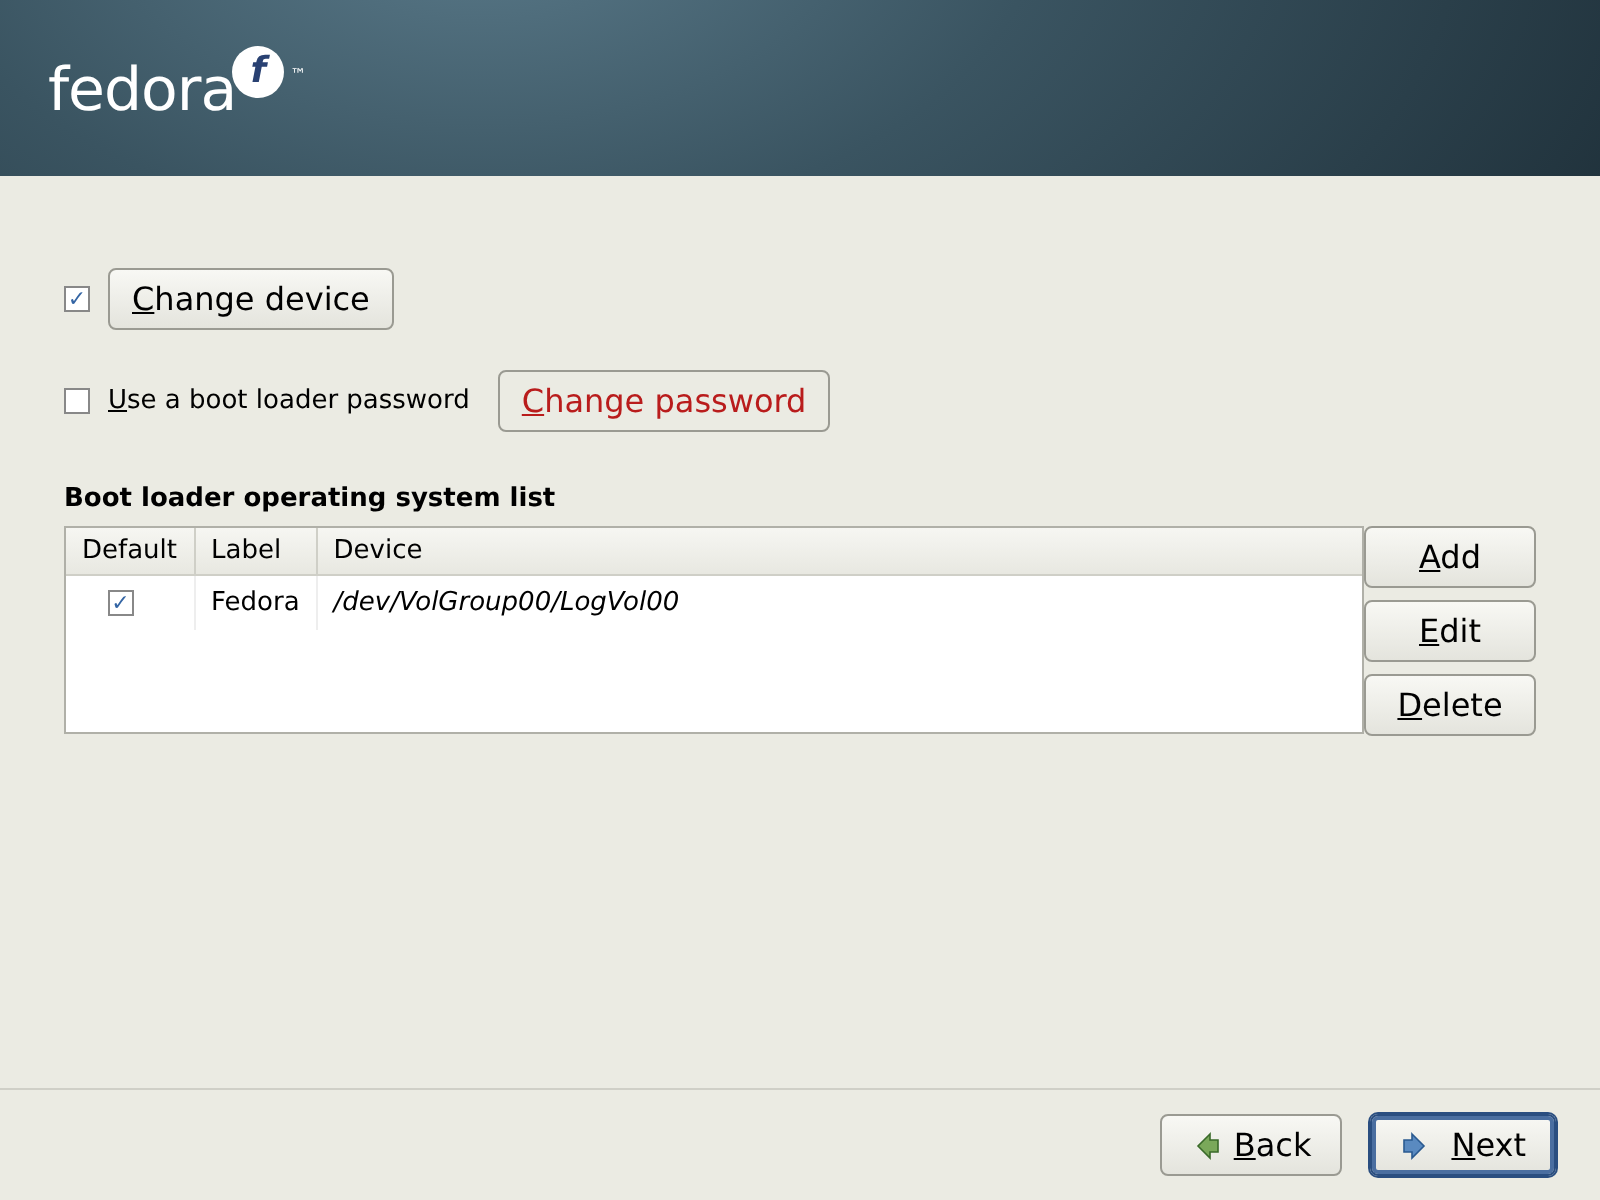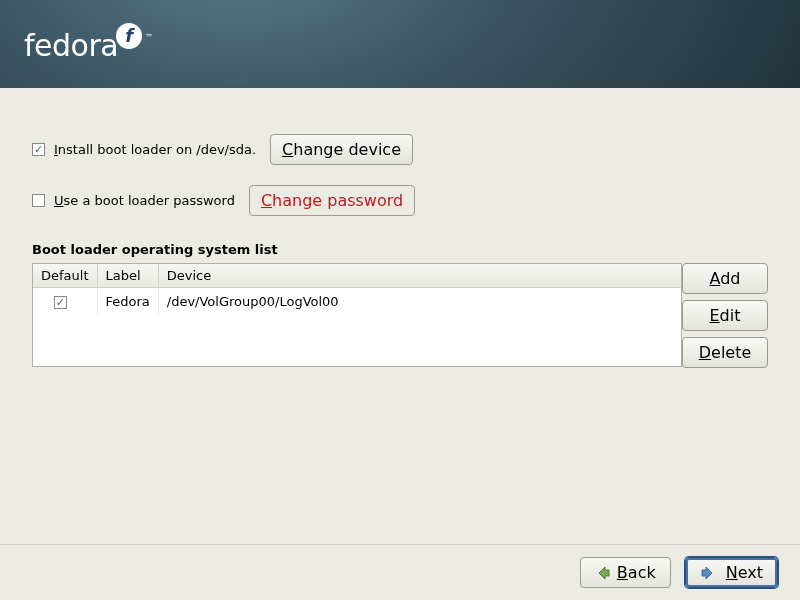--- a/index.html
+++ b/index.html
@@ -131,21 +131,21 @@
       background: linear-gradient(#f6f6f2, #e8e8e1);
       border-bottom: 1px solid #cfcfc7;
       border-right: 1px solid #cfcfc7;
       padding: 4px 8px;
     }
     thead th:last-child { border-right: none; }
     tbody td {
       padding: 6px 8px;
       border-right: 1px solid #eee;
     }
-    tbody td:last-child { border-right: none; }
+    tbody td:last-child { border-right: none; font-style: italic; }
     .col-default { width: 64px; text-align: center; }
     .col-label { width: 60px; }
 
     .side-buttons {
       display: flex;
       flex-direction: column;
       gap: 6px;
       width: 86px;
     }
     .side-buttons .btn { text-align: center; }
@@ -190,21 +190,20 @@
     <span class="logo-tm">™</span>
   </div>
 </div>
 
 <div class="content">
 
   <div class="option">
     <span class="checkbox-frame">
       <span class="checkmark">✓</span>
     </span>
-    <span class="opt-label"><span class="underline-first">I</span><span>nstall boot loader on /dev/sda.</span></span>
     <button class="btn"><span class="underline-first">C</span><span>hange device</span></button>
   </div>
 
   <div class="option">
     <span class="checkbox-frame"></span>
     <span class="opt-label"><span class="underline-first">U</span><span>se a boot loader password</span></span>
     <button class="btn disabled"><span class="underline-first">C</span><span>hange password</span></button>
   </div>
 
   <div class="section-title">Boot loader operating system list</div>

